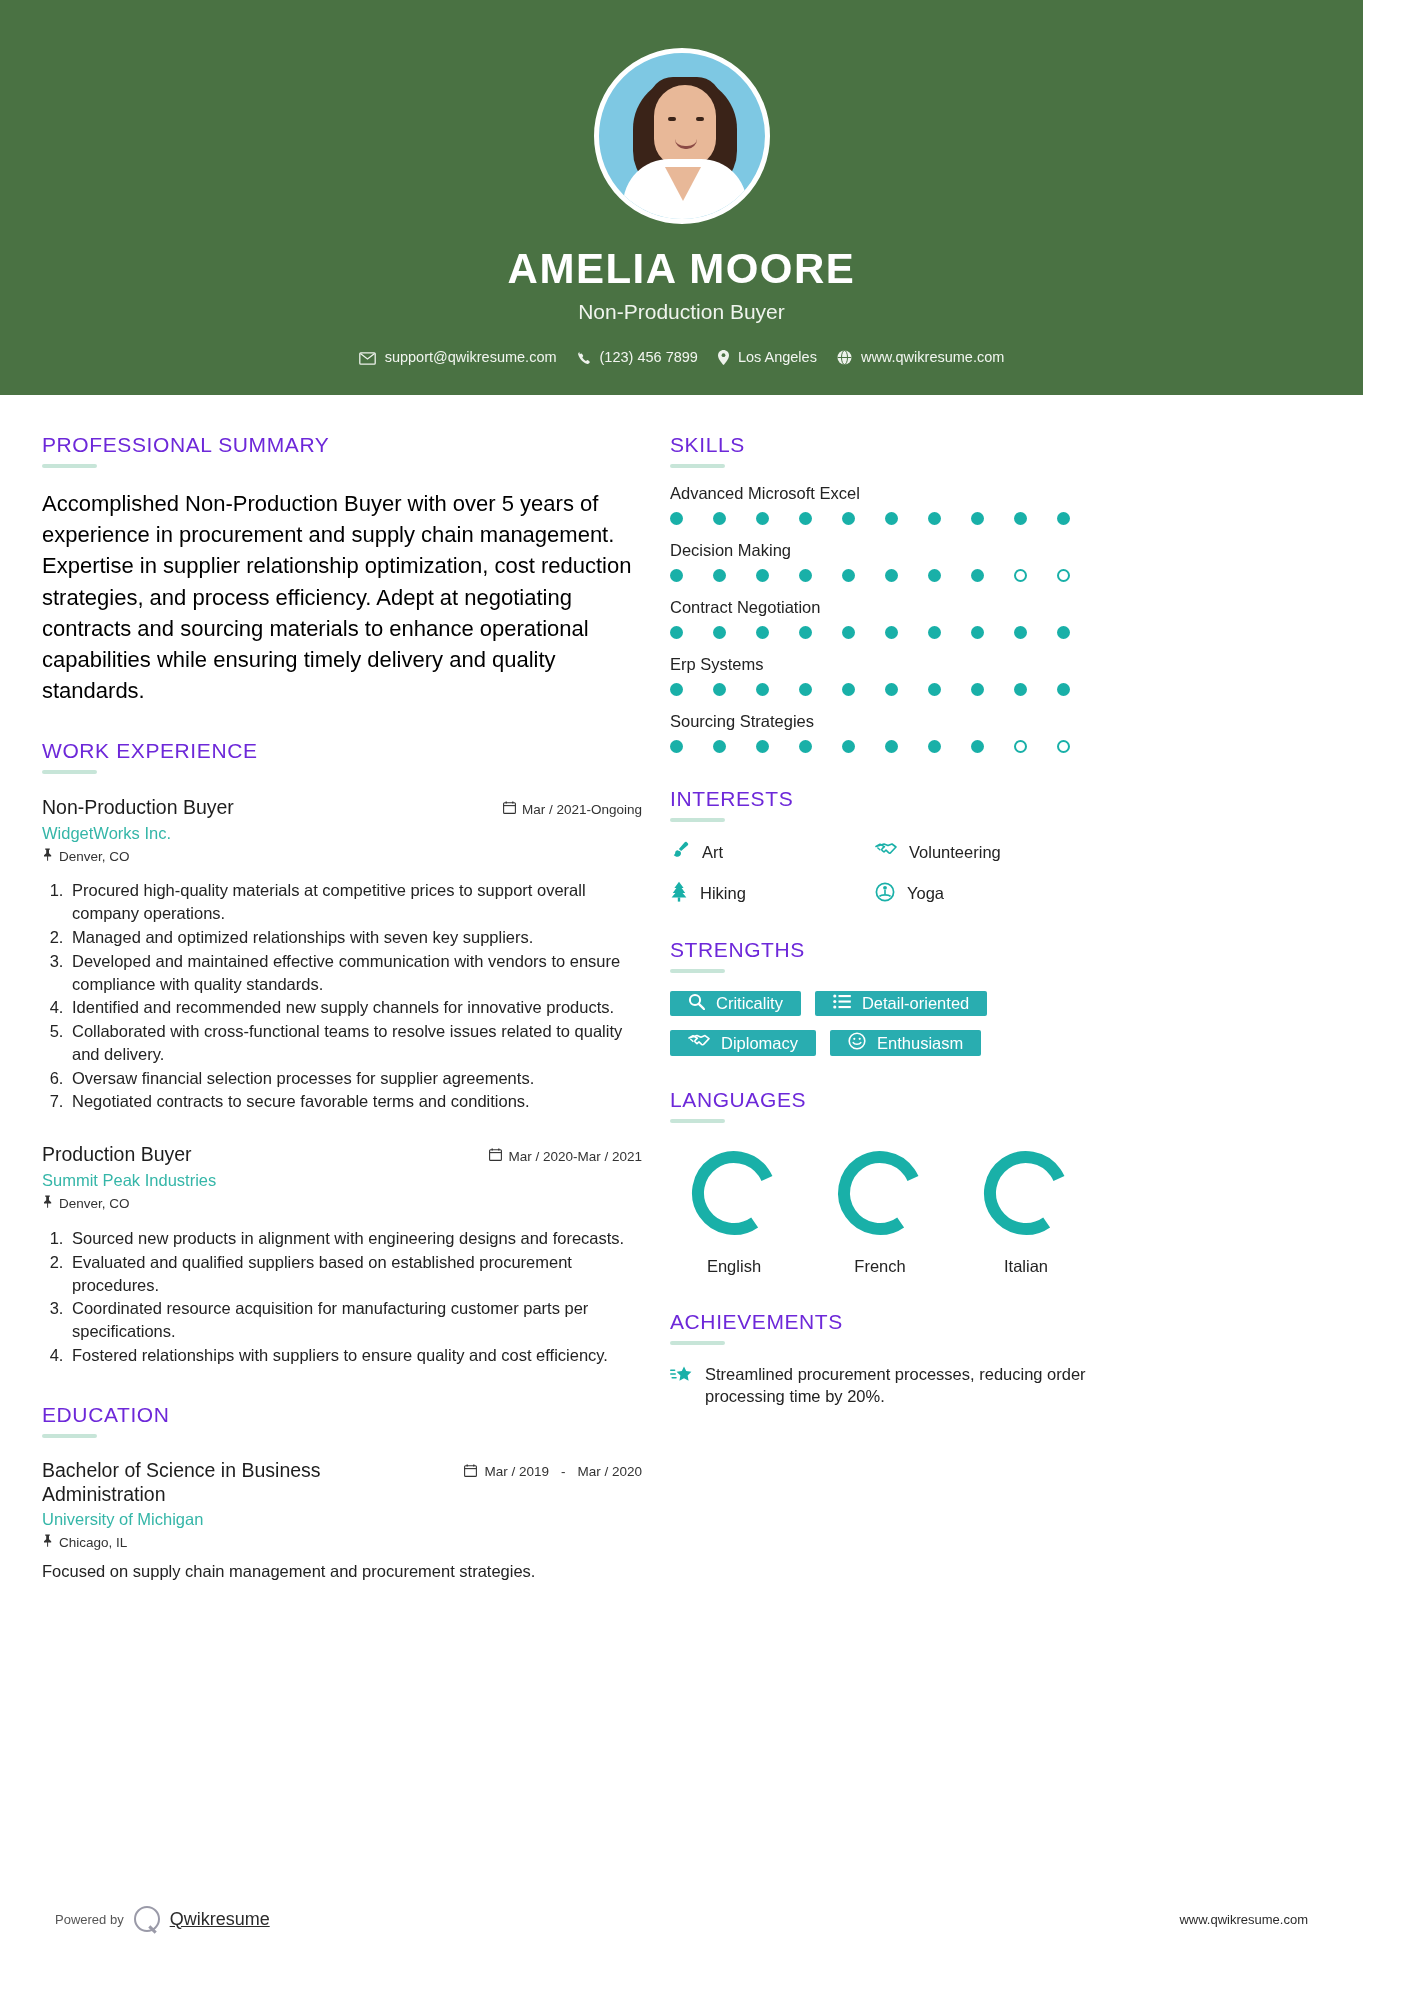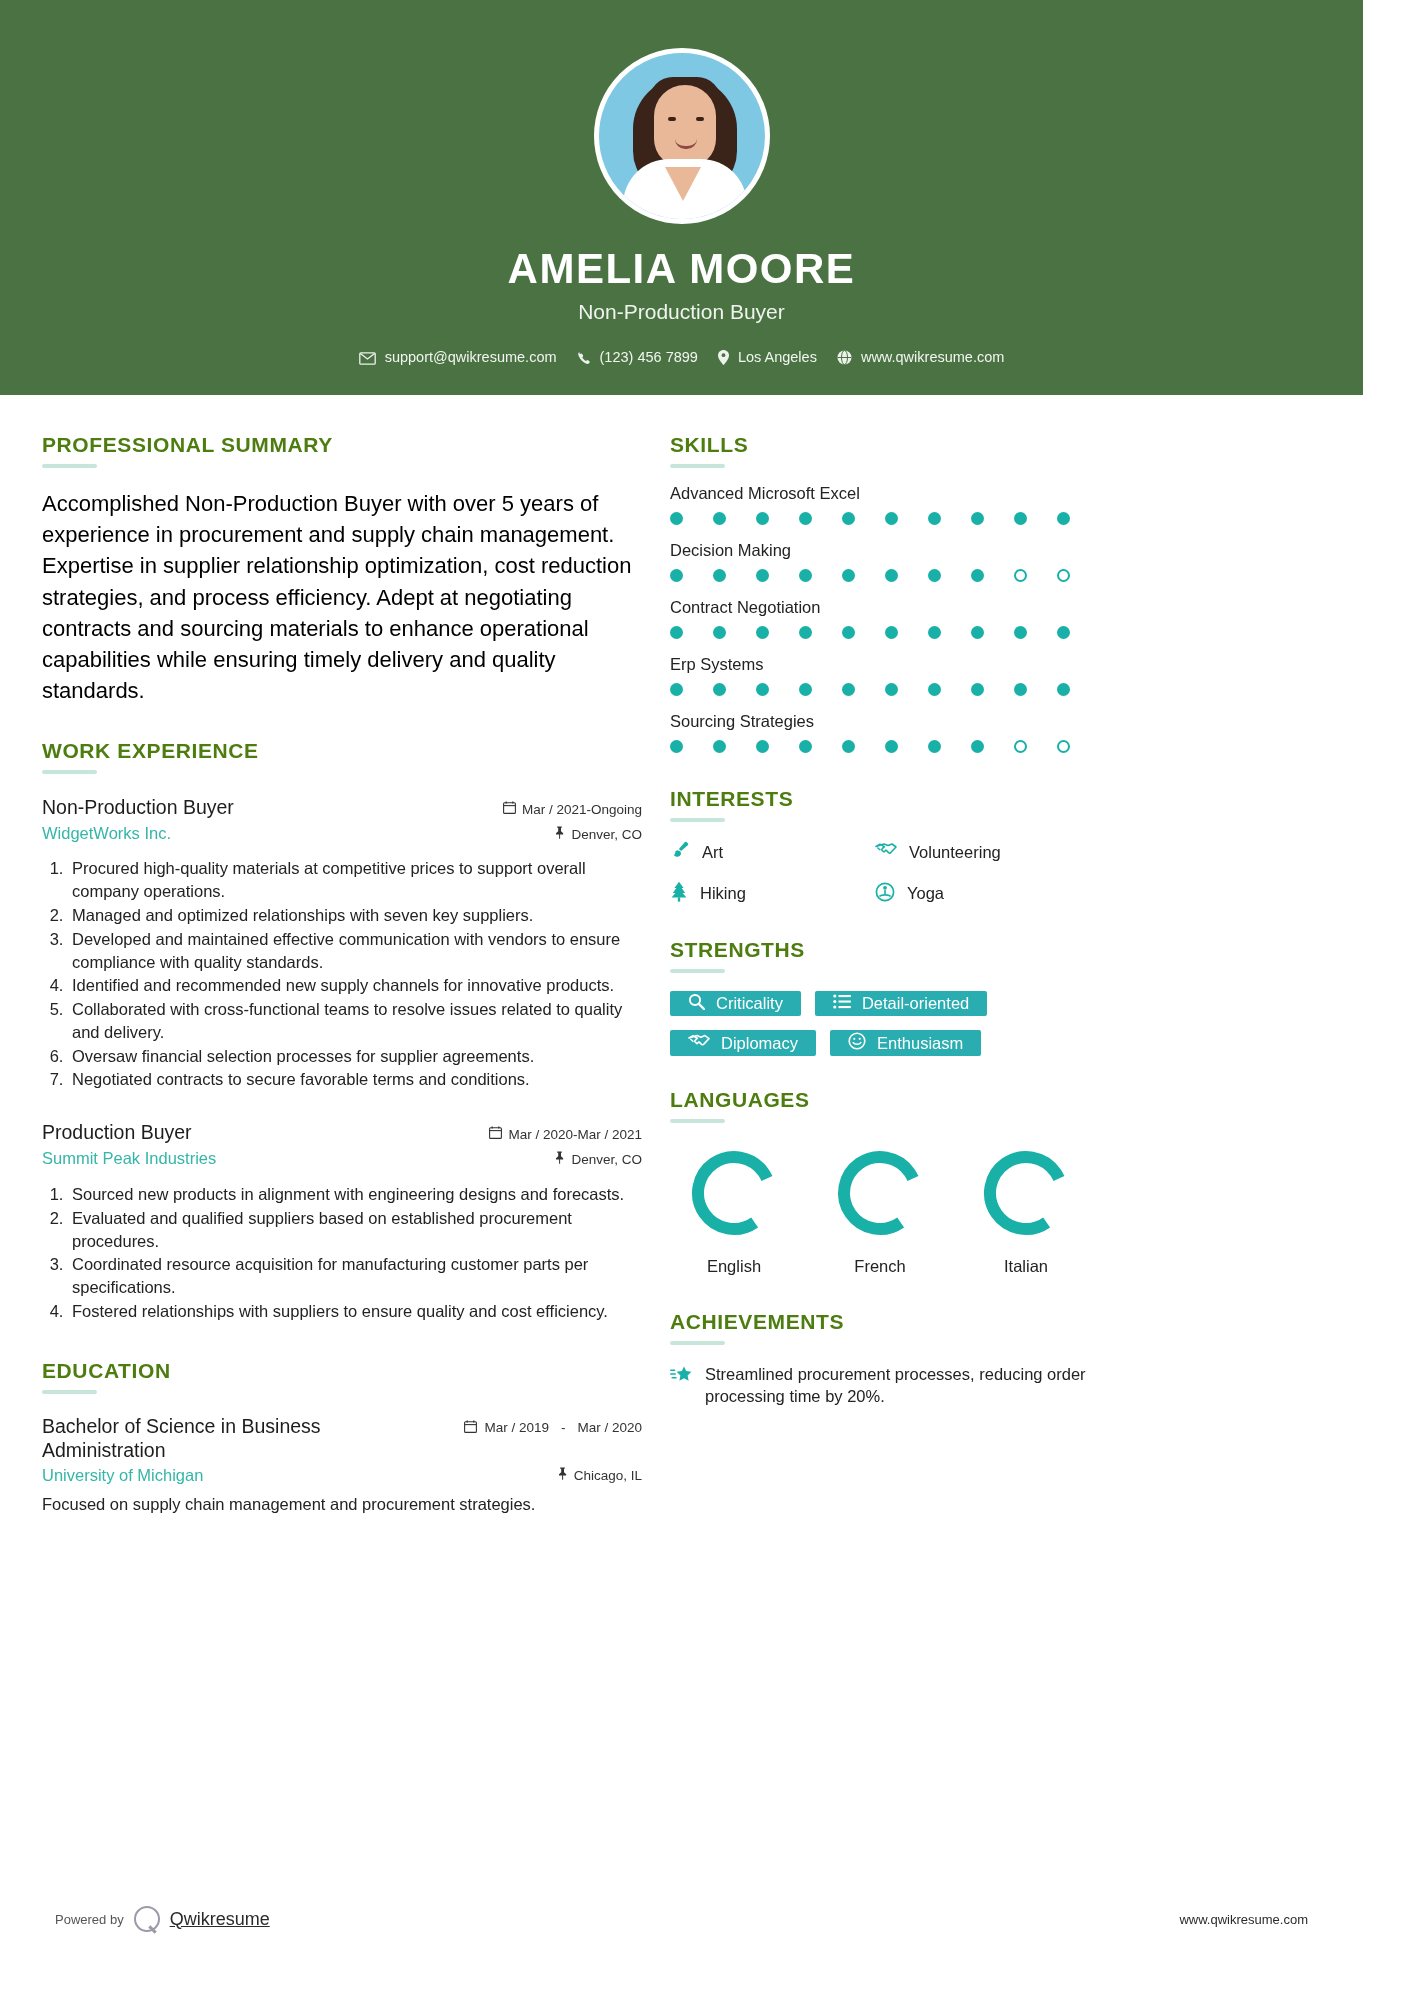--- a/index.html
+++ b/index.html
@@ -115,23 +115,23 @@
   .body-wrap {
     display: flex;
     padding: 0 42px;
     gap: 28px;
   }
   .col-left { width: 600px; padding-top: 38px; }
   .col-right { width: 420px; padding-top: 38px; }
 
   .sec-title {
     font-size: 21px;
-    font-weight: bold;
+    font-weight: normal;
     letter-spacing: 0.6px;
-    color: #4d7c0f;
+    color: #6d28d9;
     text-transform: uppercase;
   }
   .sec-rule {
     width: 55px;
     height: 4px;
     background: #c7e5d8;
     margin-top: 7px;
     border-radius: 2px;
   }
   .sec { margin-bottom: 0; }
@@ -166,20 +166,21 @@
   .meta-line { display: flex; align-items: center; justify-content: flex-end; gap: 6px; }
   .job-company {
     color: #35b6a8;
     font-size: 16.5px;
     margin-top: 3px;
   }
   .job-sub {
     display: flex;
     justify-content: space-between;
     align-items: flex-start;
+    flex-direction: column;
   }
   ol.duties {
     margin-top: 12px;
     padding-left: 26px;
     font-size: 16.5px;
     line-height: 1.38;
     color: #232323;
   }
   ol.duties li { padding-left: 4px; margin-bottom: 1px; }
 

